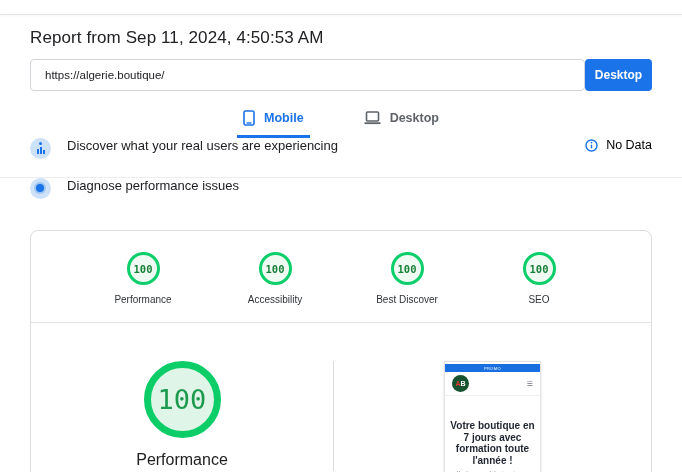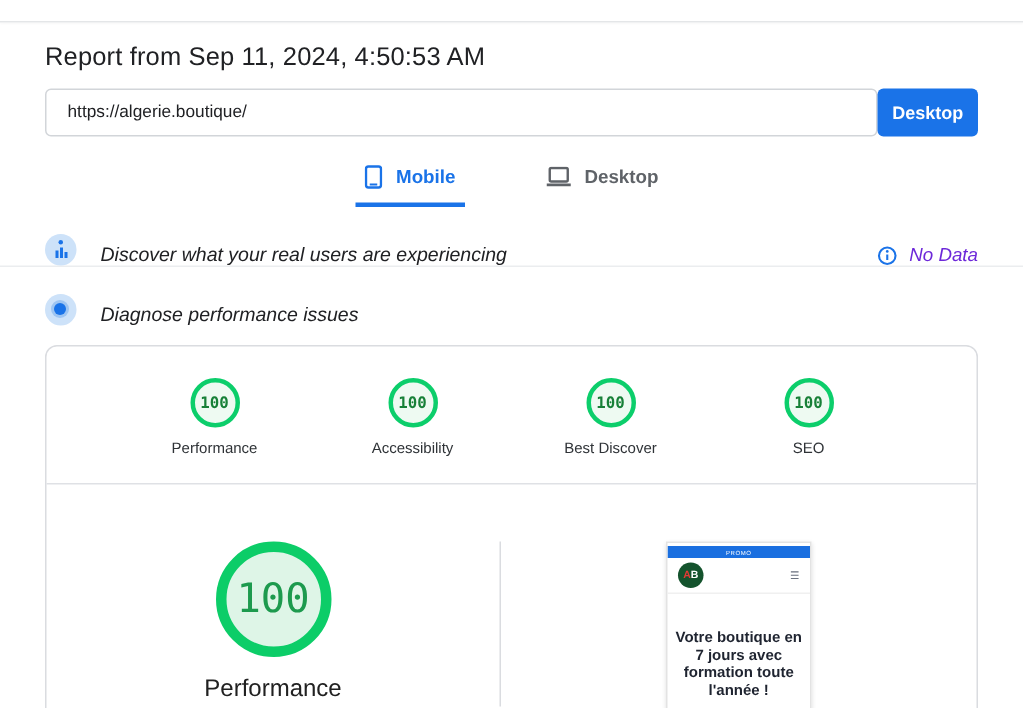--- a/index.html
+++ b/index.html
@@ -23,33 +23,33 @@
     font-family:"Liberation Sans", sans-serif; cursor:pointer; }
 
   .tabs { display:flex; justify-content:center; gap:48px; margin-top:15px; }
   .tab { display:flex; align-items:center; gap:9px; font-size:12.5px;
     font-weight:700; color:#5f6368; padding:4px 6px 9px; cursor:pointer;
     border-bottom:3px solid transparent; }
   .tab.active { color:#1a73e8; border-bottom-color:#1a73e8; }
 
   .divider { border:none; border-top:1px solid #ebedef; }
 
-  .info-row { display:flex; align-items:flex-end; height:39px; padding:0 30px;font-style:italic; }
+  .info-row { display:flex; align-items:flex-start; height:39px; padding:0 30px; }
   .row-icon { width:21px; height:21px; border-radius:50%; background:#cde2f9;
     margin-right:16px; position:relative; flex:none; }
   .crux-bars { position:absolute; left:0; right:0; bottom:5px; display:flex;
     justify-content:center; align-items:flex-end; gap:1px; }
   .crux-bars i { display:block; width:2px; background:#1a73e8; }
   .crux-dot { position:absolute; top:4px; left:9px; width:3px; height:3px;
     border-radius:50%; background:#1a73e8; }
   .lh-dot { position:absolute; top:6px; left:6px; width:8px; height:8px;
     border-radius:50%; background:#1a73e8; box-shadow:0 0 0 2px #9ec5f2; }
   .row-label { font-size:13px; color:#202124; }
   .row-status { margin-left:auto; display:flex; align-items:center; gap:8px;
-    color:#6d28d9; font-size:12.5px; font-weight:400; }
+    color:#000000; font-size:12.5px; font-weight:400; }
 
   .card { margin:13px 30px 0; border:1px solid #dadce0; border-radius:8px;
     height:300px; background:#fff; }
 
   .scores-row { display:flex; justify-content:center; gap:46px;
     padding:21px 0 17px; }
   .score-item { display:flex; flex-direction:column; align-items:center; width:86px; }
   .score-circle { width:33px; height:33px; border-radius:50%;
     border:3px solid #0cce6b; background:#eefaf2; display:flex;
     align-items:center; justify-content:center;

